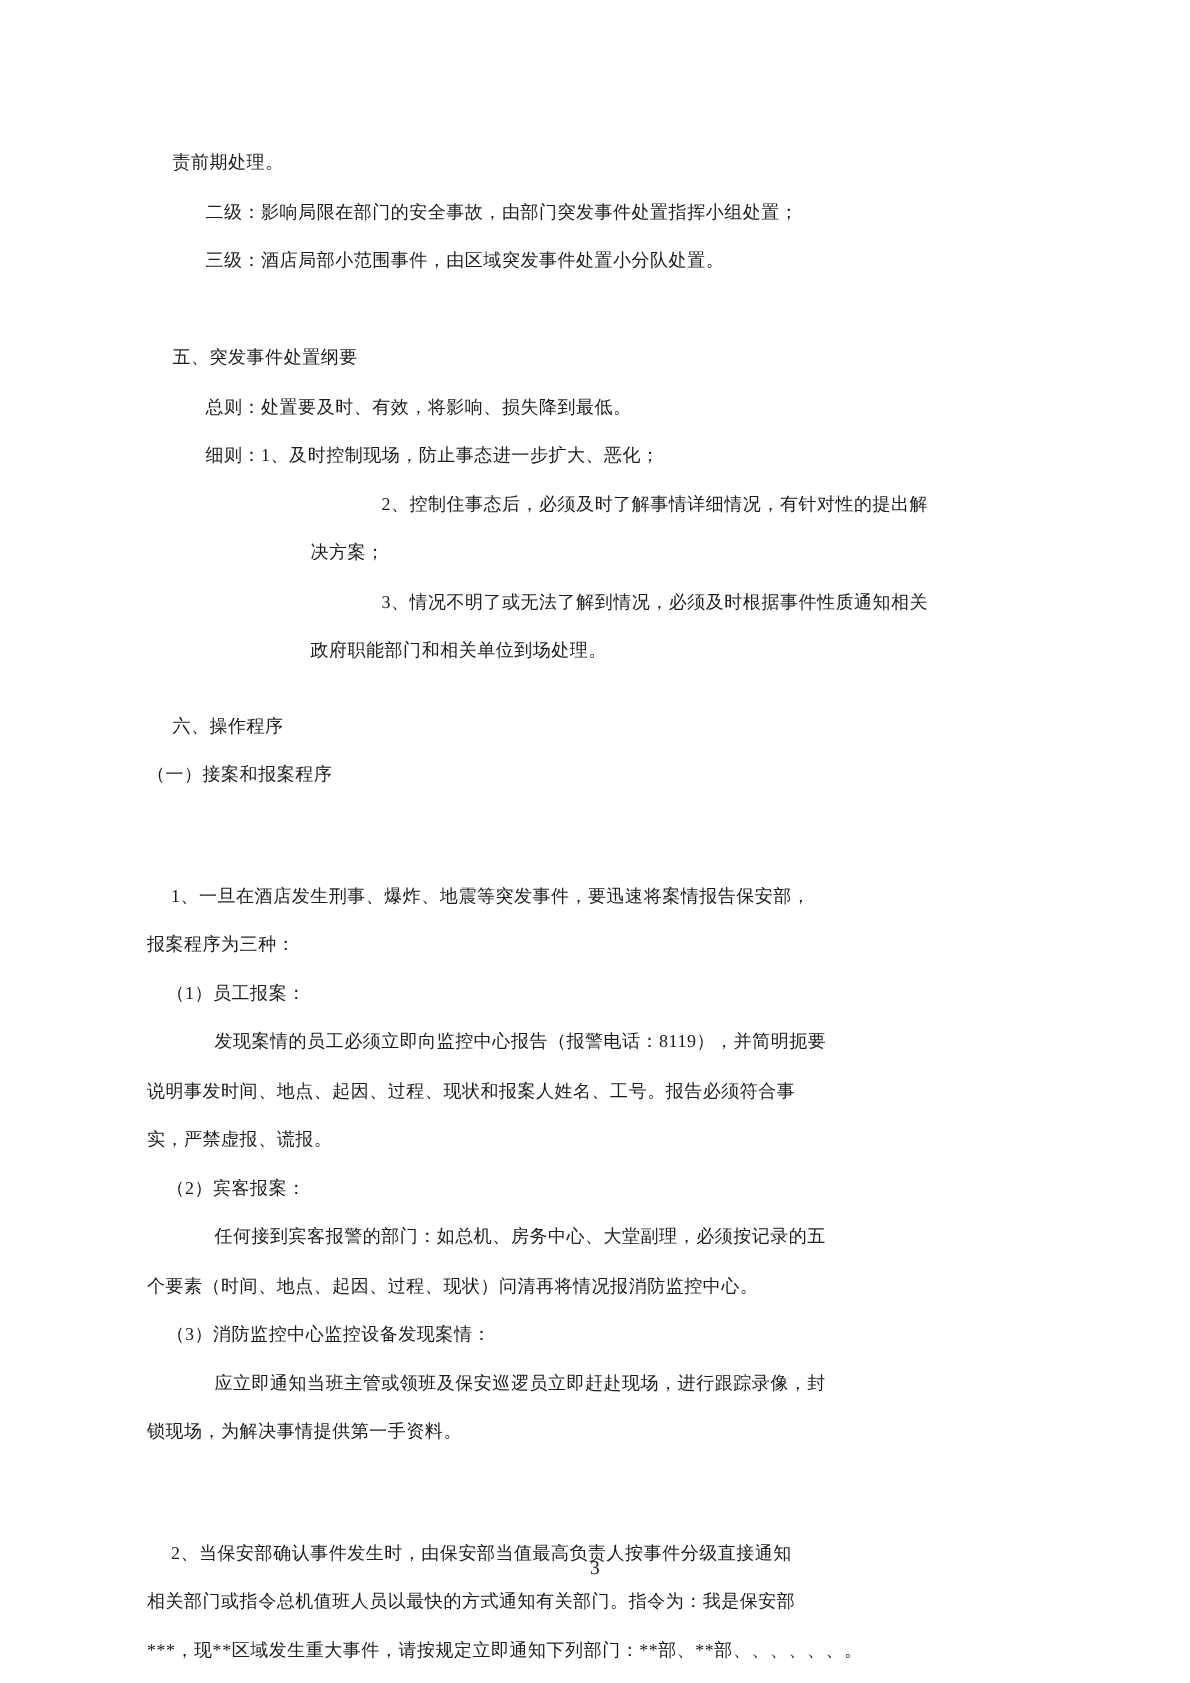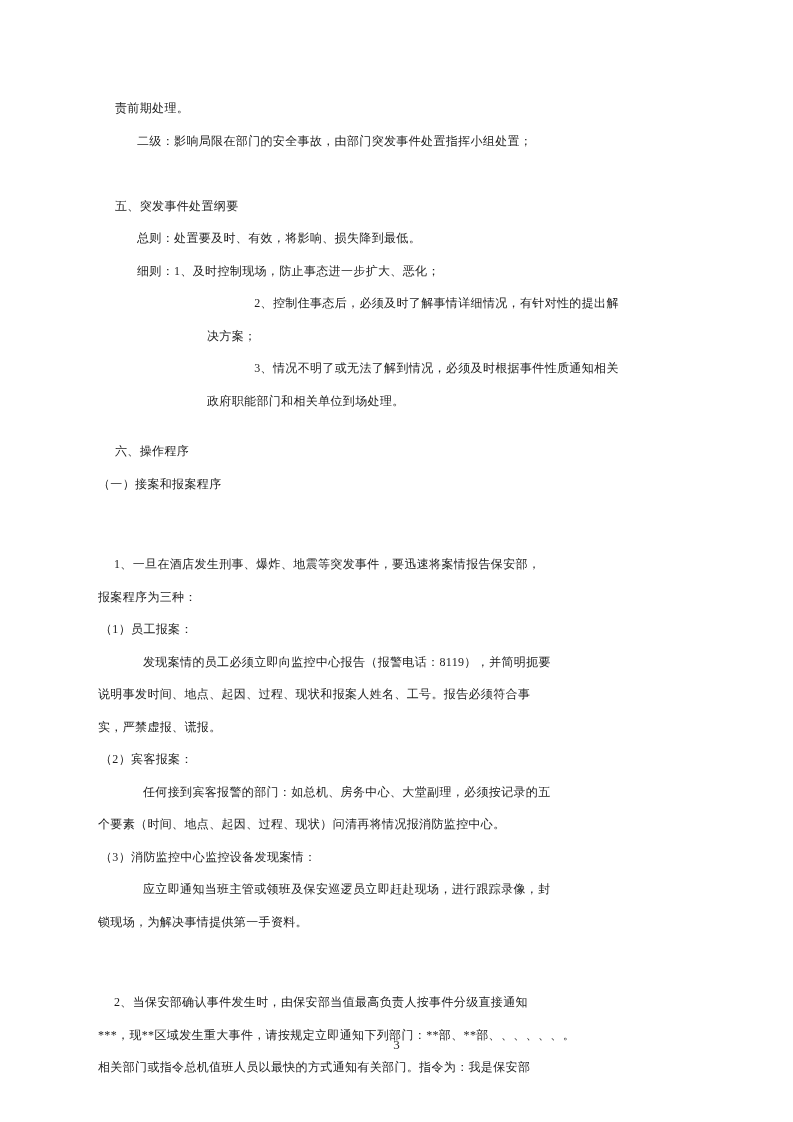--- a/index.html
+++ b/index.html
@@ -34,21 +34,21 @@
     white-space: nowrap;
   }
   
   .i0  { padding-left: 0; }
   .i1  { padding-left: 17px; }   
   .i1b { padding-left: 16px; margin-top: 48px; }   
   .i2  { padding-left: 39px; }   
   .i3  { padding-left: 45px; }   
   .i4  { padding-left: 77px; text-align: center; }   
   .i5  { padding-left: 109px; }  
-  .ip  { padding-left: 2px; }    
+  .ip  { padding-left: 2px; margin-left: 11px; }    
   .h   { padding-left: 17px; font-weight: normal; }  
   .hp  { padding-left: 0;    font-weight: normal; }  
   .blank  { height: 32.5px; }
   .blank2 { height: 18px; }
   .footer {
     position: absolute;
     left: 0;
     top: 1036px;
     width: 793px;
     text-align: center;
@@ -57,20 +57,21 @@
     color: #222222;
   }
 </style>
 </head>
 <body>
 
 <div class="page">
   <div class="doc-body">
       <div class="line i1">责前期处理。</div>
       <div class="line i2">二级：影响局限在部门的安全事故，由部门突发事件处置指挥小组处置；</div>
+      <div class="line i2">三级：酒店局部小范围事件，由区域突发事件处置小分队处置。</div>
       <div class="line blank"></div>
       <div class="line h">五、突发事件处置纲要</div>
       <div class="line i2">总则：处置要及时、有效，将影响、损失降到最低。</div>
       <div class="line i2">细则：1、及时控制现场，防止事态进一步扩大、恶化；</div>
       <div class="line i4">2、控制住事态后，必须及时了解事情详细情况，有针对性的提出解</div>
       <div class="line i5">决方案；</div>
       <div class="line i4">3、情况不明了或无法了解到情况，必须及时根据事件性质通知相关</div>
       <div class="line i5">政府职能部门和相关单位到场处理。</div>
       <div class="line blank2"></div>
       <div class="line h">六、操作程序</div>
@@ -81,19 +82,19 @@
       <div class="line i3">发现案情的员工必须立即向监控中心报告（报警电话：8119），并简明扼要</div>
       <div class="line i0">说明事发时间、地点、起因、过程、现状和报案人姓名、工号。报告必须符合事</div>
       <div class="line i0">实，严禁虚报、谎报。</div>
       <div class="line ip">（2）宾客报案：</div>
       <div class="line i3">任何接到宾客报警的部门：如总机、房务中心、大堂副理，必须按记录的五</div>
       <div class="line i0">个要素（时间、地点、起因、过程、现状）问清再将情况报消防监控中心。</div>
       <div class="line ip">（3）消防监控中心监控设备发现案情：</div>
       <div class="line i3">应立即通知当班主管或领班及保安巡逻员立即赶赴现场，进行跟踪录像，封</div>
       <div class="line i0">锁现场，为解决事情提供第一手资料。</div>
       <div class="line i1b">2、当保安部确认事件发生时，由保安部当值最高负责人按事件分级直接通知</div>
+      <div class="line i0">相关部门或指令总机值班人员以最快的方式通知有关部门。指令为：我是保安部</div>
       <div class="line i0">***，现**区域发生重大事件，请按规定立即通知下列部门：**部、**部、、、、、、。</div>
-      <div class="line i0">相关部门或指令总机值班人员以最快的方式通知有关部门。指令为：我是保安部</div>
     </div>
   <div class="footer">
     <span>3</span>
   </div>
 </div>
 
 </body></html>

